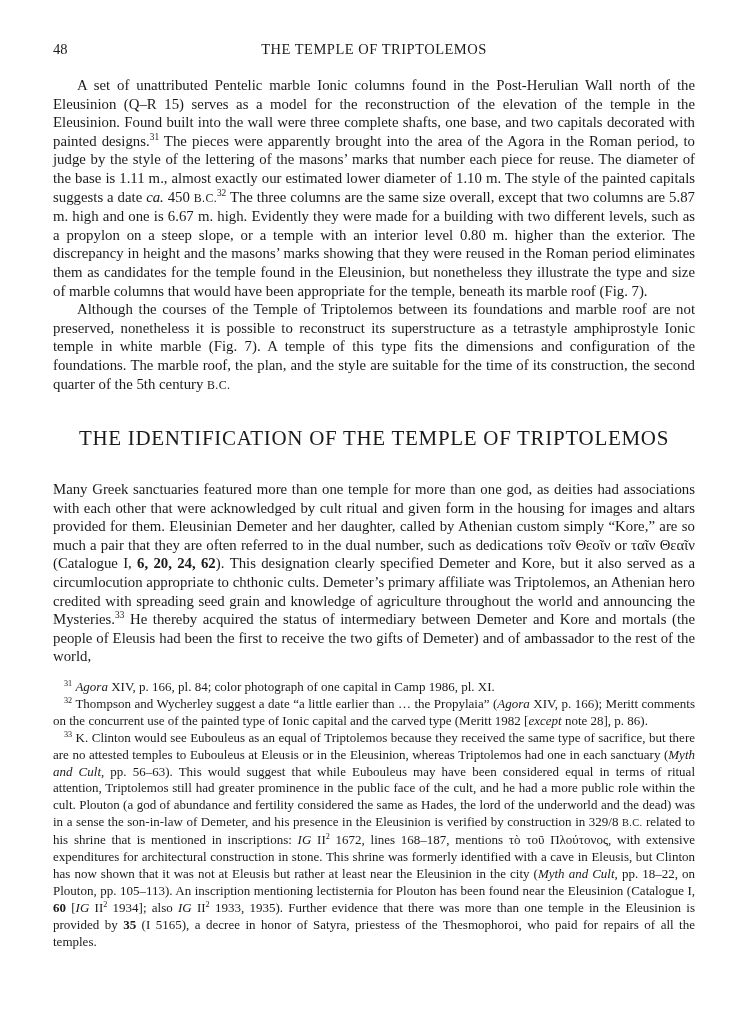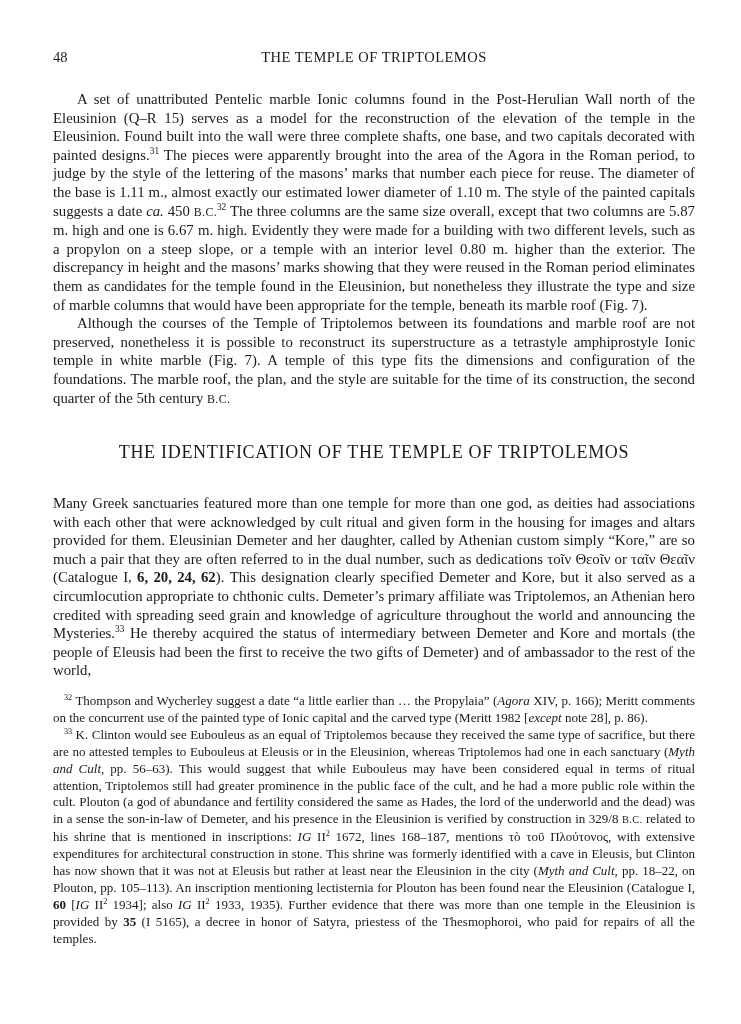--- a/index.html
+++ b/index.html
@@ -17,43 +17,42 @@
     position: absolute;
     left: 53px;
     top: 40px;
     width: 642px;
   }
   .pagehead {
     position: relative;
     height: 18px;
     font-size: 14.5px;
     line-height: 18px;
-    margin-top: 8px;
   }
   .pageno {
     position: absolute;
     left: 0;
     top: 0;
   }
   .runhead {
     display: block;
     text-align: center;
     letter-spacing: 0.5px;
   }
   .para {
     margin: 0;
     font-size: 14.8px;
     line-height: 18.6px;
     text-align: justify;
   }
-  .para.first { margin-top: 24px; }
+  .para.first { margin-top: 18px; }
   .para.indent { text-indent: 24px; }
   .sechead {
     margin: 35px 0 0 0;
-    font-size: 18px;
+    font-size: 21px;
     font-weight: normal;
     text-align: center;
     letter-spacing: 0.7px;
     line-height: 19px;
   }
   .para.after-head { margin-top: 32px; }
   .footnotes { margin-top: 13px; }
   .fn {
     margin: 0;
     font-size: 13px;
@@ -83,18 +82,19 @@
 
     <p class="para first indent">A set of unattributed Pentelic marble Ionic columns found in the Post-Herulian Wall north of the Eleusinion (Q–R 15) serves as a model for the reconstruction of the elevation of the temple in the Eleusinion. Found built into the wall were three complete shafts, one base, and two capitals decorated with painted designs.<sup class="sup">31</sup> The pieces were apparently brought into the area of the Agora in the Roman period, to judge by the style of the lettering of the masons’ marks that number each piece for reuse. The diameter of the base is 1.11 m., almost exactly our estimated lower diameter of 1.10 m. The style of the painted capitals suggests a date <span class="i">ca.</span> 450 <span class="sc">B.C.</span><sup class="sup">32</sup> The three columns are the same size overall, except that two columns are 5.87 m. high and one is 6.67 m. high. Evidently they were made for a building with two different levels, such as a propylon on a steep slope, or a temple with an interior level 0.80 m. higher than the exterior. The discrepancy in height and the masons’ marks showing that they were reused in the Roman period eliminates them as candidates for the temple found in the Eleusinion, but nonetheless they illustrate the type and size of marble columns that would have been appropriate for the temple, beneath its marble roof (Fig. 7).</p>
 
     <p class="para indent">Although the courses of the Temple of Triptolemos between its foundations and marble roof are not preserved, nonetheless it is possible to reconstruct its superstructure as a tetrastyle amphiprostyle Ionic temple in white marble (Fig. 7). A temple of this type fits the dimensions and configuration of the foundations. The marble roof, the plan, and the style are suitable for the time of its construction, the second quarter of the 5th century <span class="sc">B.C.</span></p>
 
     <h2 class="sechead">THE IDENTIFICATION OF THE TEMPLE OF TRIPTOLEMOS</h2>
 
     <p class="para after-head">Many Greek sanctuaries featured more than one temple for more than one god, as deities had associations with each other that were acknowledged by cult ritual and given form in the housing for images and altars provided for them. Eleusinian Demeter and her daughter, called by Athenian custom simply “Kore,” are so much a pair that they are often referred to in the dual number, such as dedications τοῖν Θεοῖν or ταῖν Θεαῖν (Catalogue I, <span class="b">6, 20, 24, 62</span>). This designation clearly specified Demeter and Kore, but it also served as a circumlocution appropriate to chthonic cults. Demeter’s primary affiliate was Triptolemos, an Athenian hero credited with spreading seed grain and knowledge of agriculture throughout the world and announcing the Mysteries.<sup class="sup">33</sup> He thereby acquired the status of intermediary between Demeter and Kore and mortals (the people of Eleusis had been the first to receive the two gifts of Demeter) and of ambassador to the rest of the world,</p>
 
     <div class="footnotes">
+      <p class="fn"><sup class="sup">31</sup> <span class="i">Agora</span> XIV, p. 166, pl. 84; color photograph of one capital in Camp 1986, pl. XI.</p>
       <p class="fn"><sup class="sup">32</sup> Thompson and Wycherley suggest a date “a little earlier than … the Propylaia” (<span class="i">Agora</span> XIV, p. 166); Meritt comments on the concurrent use of the painted type of Ionic capital and the carved type (Meritt 1982 [<span class="i">except</span> note 28], p. 86).</p>
       <p class="fn"><sup class="sup">33</sup> K. Clinton would see Eubouleus as an equal of Triptolemos because they received the same type of sacrifice, but there are no attested temples to Eubouleus at Eleusis or in the Eleusinion, whereas Triptolemos had one in each sanctuary (<span class="i">Myth and Cult</span>, pp. 56–63). This would suggest that while Eubouleus may have been considered equal in terms of ritual attention, Triptolemos still had greater prominence in the public face of the cult, and he had a more public role within the cult. Plouton (a god of abundance and fertility considered the same as Hades, the lord of the underworld and the dead) was in a sense the son-in-law of Demeter, and his presence in the Eleusinion is verified by construction in 329/8 <span class="sc">B.C.</span> related to his shrine that is mentioned in inscriptions: <span class="i">IG</span> II<sup class="sup">2</sup> 1672, lines 168–187, mentions τὸ τοῦ Πλούτονος, with extensive expenditures for architectural construction in stone. This shrine was formerly identified with a cave in Eleusis, but Clinton has now shown that it was not at Eleusis but rather at least near the Eleusinion in the city (<span class="i">Myth and Cult</span>, pp. 18–22, on Plouton, pp. 105–113). An inscription mentioning lectisternia for Plouton has been found near the Eleusinion (Catalogue I, <span class="b">60</span> [<span class="i">IG</span> II<sup class="sup">2</sup> 1934]; also <span class="i">IG</span> II<sup class="sup">2</sup> 1933, 1935). Further evidence that there was more than one temple in the Eleusinion is provided by <span class="b">35</span> (I 5165), a decree in honor of Satyra, priestess of the Thesmophoroi, who paid for repairs of all the temples.</p>
     </div>
 
   </div>
 </div>
 
 </body></html>

